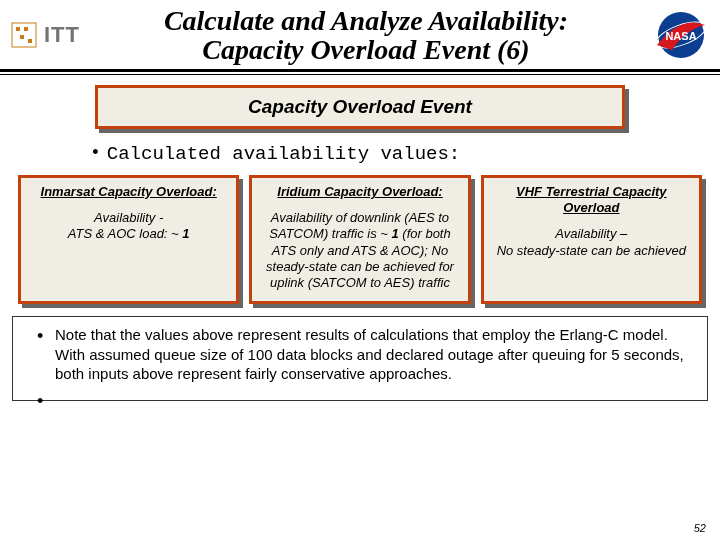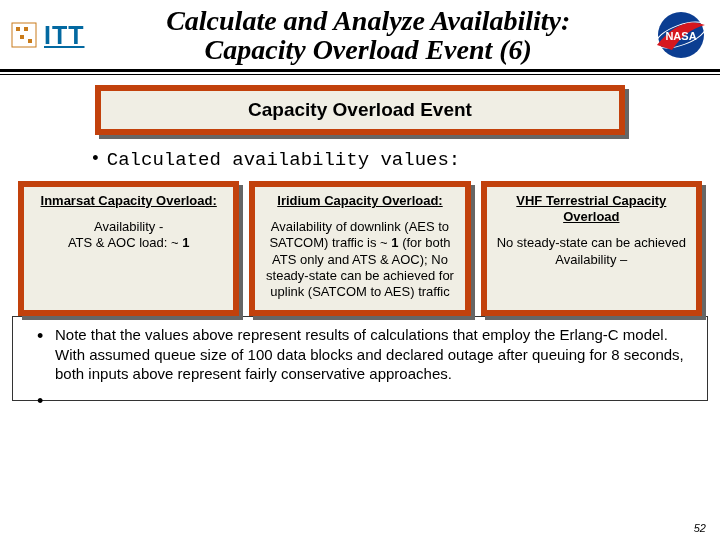--- a/index.html
+++ b/index.html
@@ -1,30 +1,30 @@
 <!DOCTYPE html>
 <html><head>
 <meta charset="utf-8">
 <style>
   * { box-sizing: border-box; margin: 0; padding: 0; }
   body { width: 720px; height: 540px; font-family: Arial, Helvetica, sans-serif; background: #fff; position: relative; }
   .header { display: flex; align-items: center; padding: 6px 10px 0 10px; gap: 8px; }
   .logo-itt { display: flex; align-items: center; gap: 6px; }
   .itt-box { width: 28px; height: 28px; position: relative; }
-  .itt-text { font-weight: 900; font-size: 25px; letter-spacing: 1px; color: #0369a1; font-family: Arial, sans-serif; text-decoration: underline; }
+  .itt-text { font-weight: 900; font-size: 22px; letter-spacing: 1px; color: #737373; font-family: Arial, sans-serif; }
   .title { flex: 1; text-align: center; font-family: "Times New Roman", serif; font-weight: bold; font-style: italic; font-size: 28px; line-height: 1.05; }
   .nasa-logo { width: 58px; height: 50px; text-align: right; }
   .hr1 { border: 0; border-top: 3px solid #000; margin: 4px 0 0 0; }
   .hr2 { border: 0; border-top: 1px solid #000; margin: 2px 0 10px 0; }
-  .panel { border: 6px solid #c2410c; background: #f0eee4; box-shadow: 4px 4px 0 #666; }
+  .panel { border: 3px solid #c2410c; background: #f0eee4; box-shadow: 4px 4px 0 #666; font-style: italic; }
   .section-title-wrap { margin: 0 95px 14px 95px; }
   .section-title { font-weight: bold; font-size: 19px; text-align: center; padding: 8px 12px; }
   .bullet-line { font-size: 19px; margin: 0 0 10px 90px; font-family: Liberation Mono, monospace; }
   .dot { color: #000; font-size: 18px; margin-right: 6px; position: relative; top: -1px; }
-  .cols { display: flex; gap: 10px; padding: 0 18px; margin-bottom: 0; }
+  .cols { display: flex; gap: 10px; padding: 0 18px; margin-bottom: 12px; }
   .col { flex: 1; }
   .col-inner { padding: 6px 8px 10px 8px; text-align: center; font-size: 13px; line-height: 1.25; }
   .col-head { font-weight: bold; text-decoration: underline; display: block; margin-bottom: 10px; }
   .notes { border: 1px solid #333; margin: 0 12px; padding: 8px 8px 10px 8px; font-size: 15px; line-height: 1.3; }
   .notes ul { list-style: none; padding-left: 20px; }
   .notes li { position: relative; margin-bottom: 6px; padding-left: 14px; text-align: left; }
   .notes li .dot { position: absolute; left: -4px; top: 0; }
   .pagenum { position: absolute; bottom: 6px; right: 14px; font-size: 11px; font-style: italic; }
   .b { font-weight: bold; }
 </style>
@@ -79,26 +79,26 @@
   </div>
   <div class="col panel">
     <div class="col-inner">
       <span class="col-head">Iridium Capacity Overload:</span>
       <div><span>Availability of downlink (AES to SATCOM) traffic is ~ </span><span class="b">1</span><span> (for both ATS only and ATS &amp; AOC); No steady-state can be achieved for uplink (SATCOM to AES) traffic</span></div>
     </div>
   </div>
   <div class="col panel">
     <div class="col-inner">
       <span class="col-head">VHF Terrestrial Capacity Overload</span>
+      <div>Availability –</div>
       <div>No steady-state can be achieved</div>
-      <div>Availability –</div>
     </div>
   </div>
 </div>
 
 <div class="notes">
   <ul>
-    <li><span class="dot">•</span><span>Note that the values above represent results of calculations that employ the Erlang-C model.  With assumed queue size of 100 data blocks and declared outage after queuing for 8 seconds, both inputs above represent fairly conservative approaches.</span></li>
+    <li><span class="dot">•</span><span>Note that the values above represent results of calculations that employ the Erlang-C model.  With assumed queue size of 100 data blocks and declared outage after queuing for 5 seconds, both inputs above represent fairly conservative approaches.</span></li>
     <li><span class="dot">•</span></li>
   </ul>
 </div>
 
 <div class="pagenum">52</div>
 
 </body></html>

